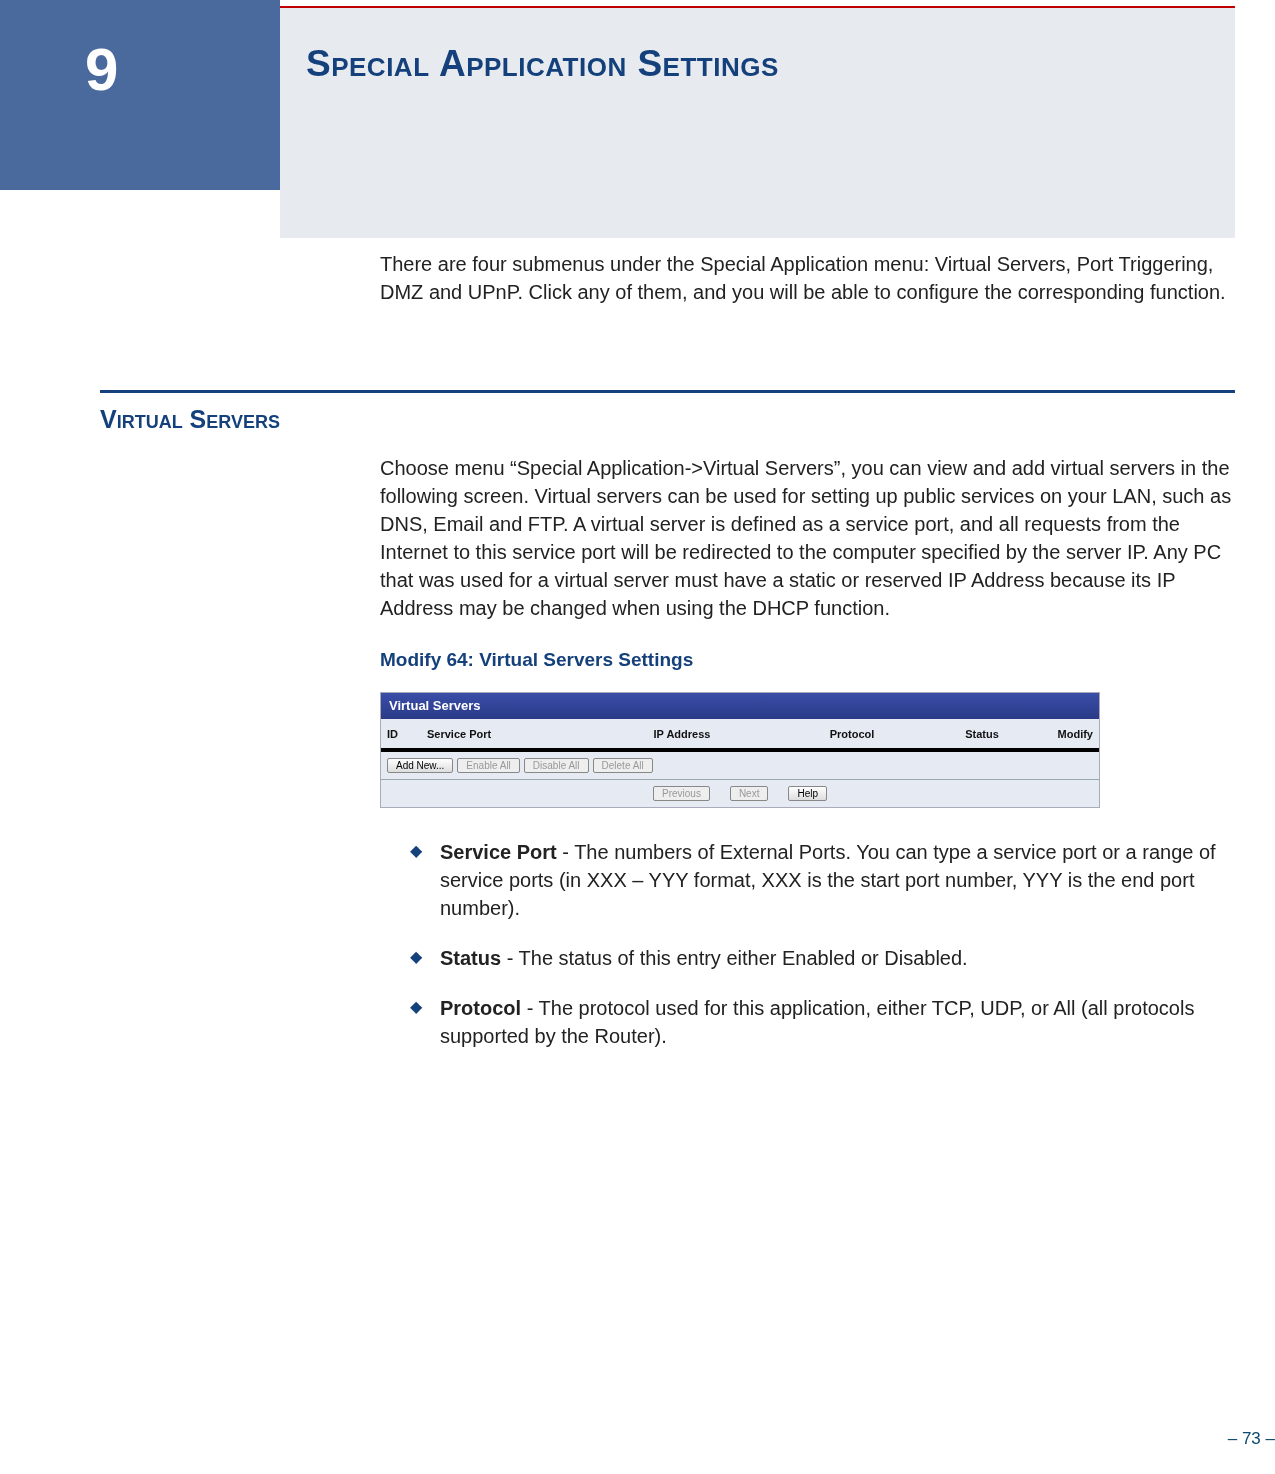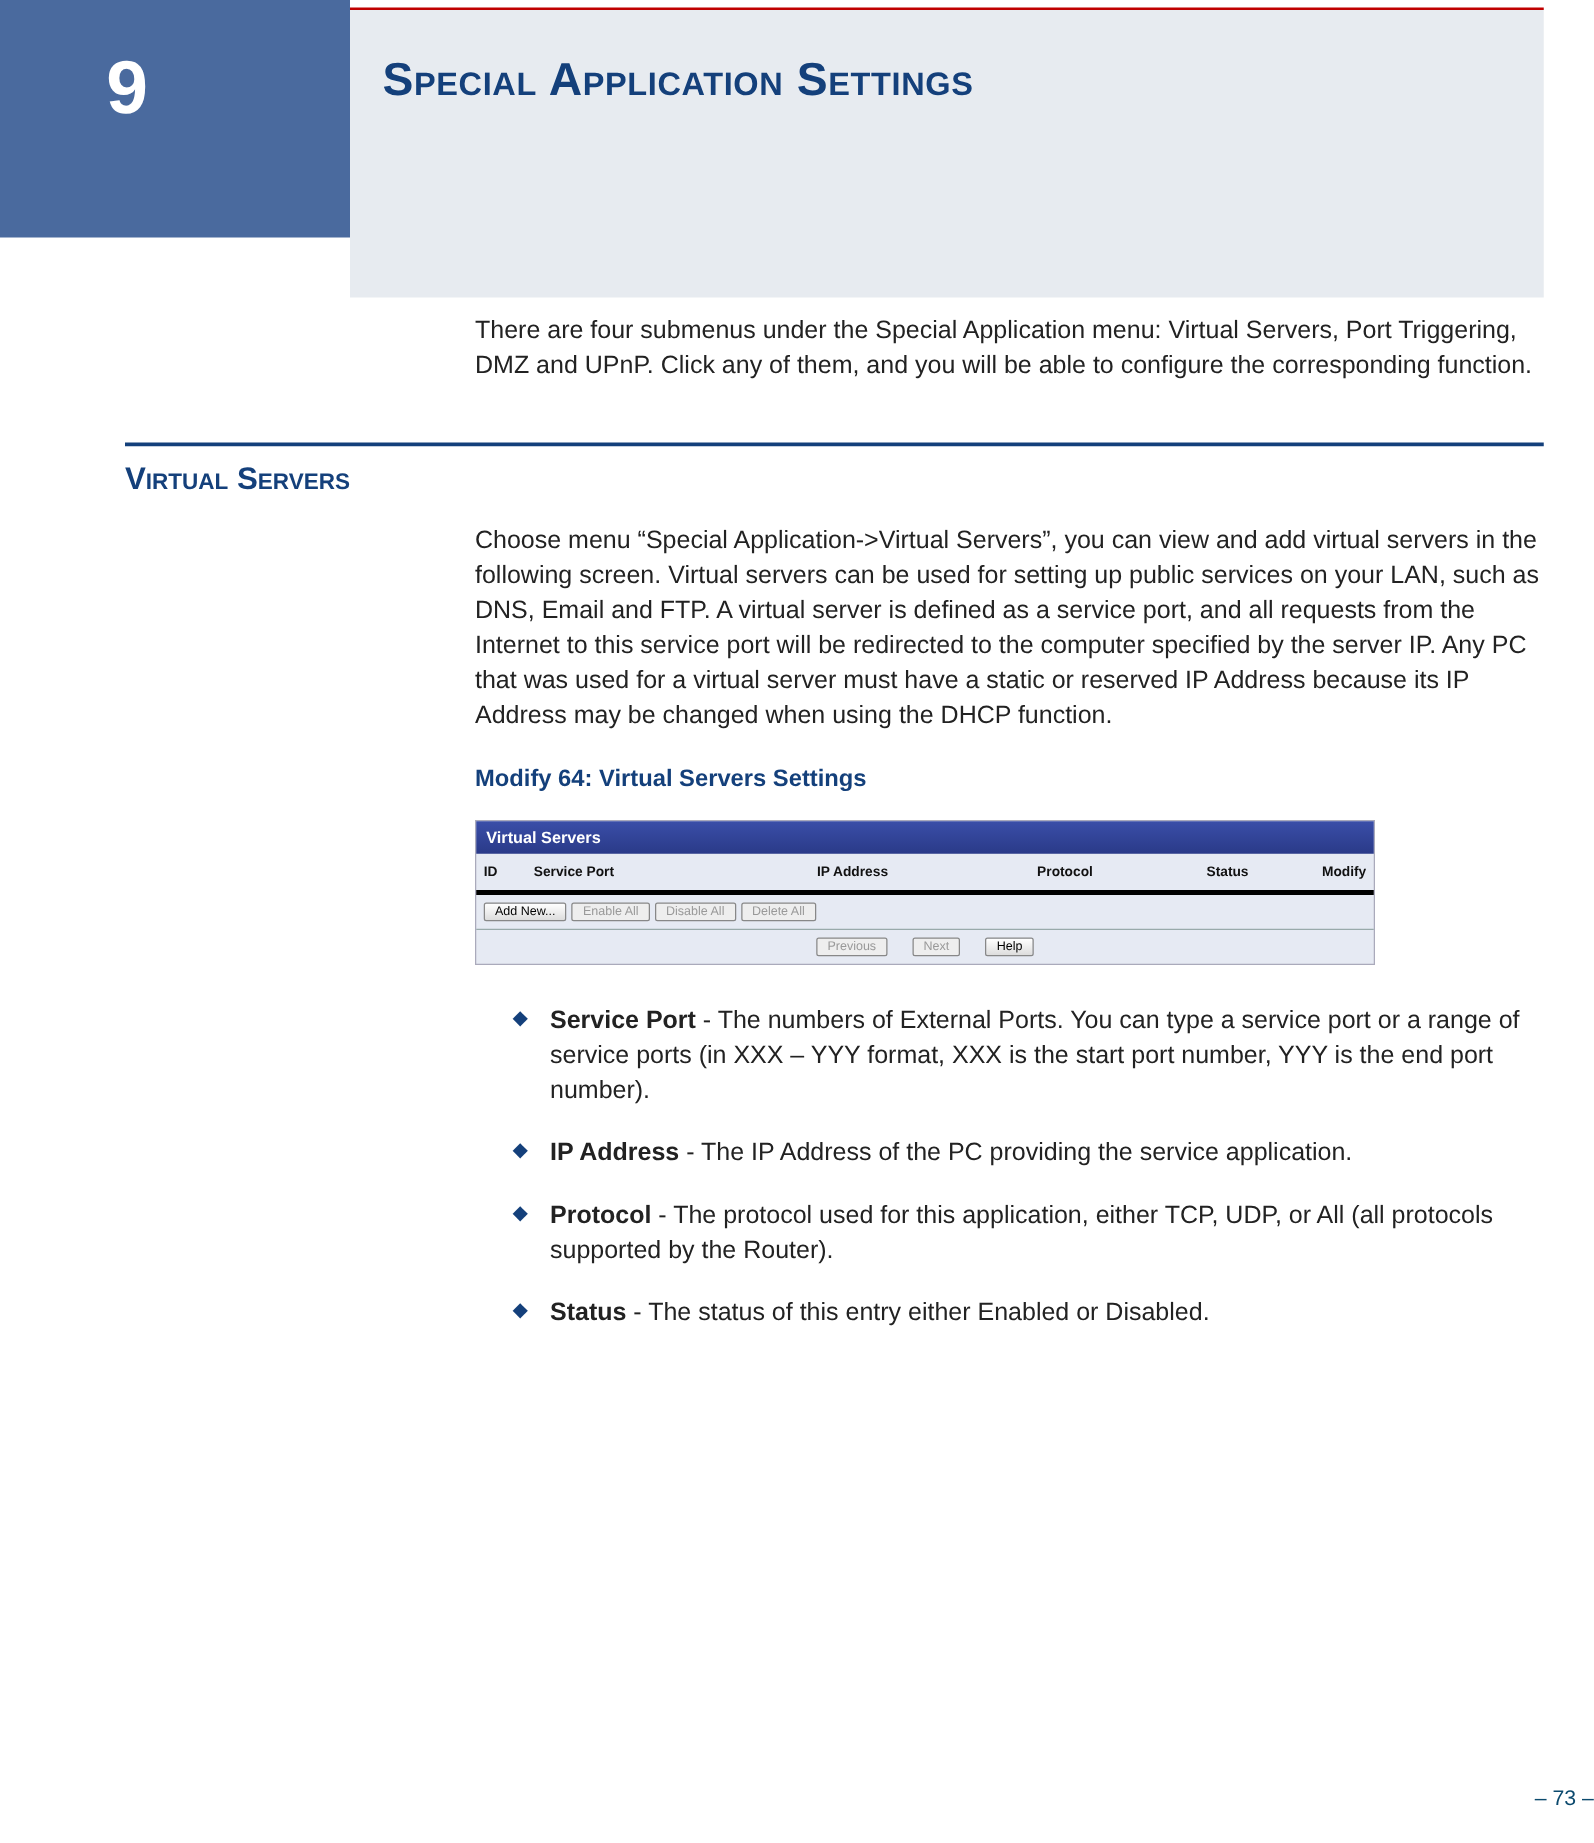--- a/index.html
+++ b/index.html
@@ -65,21 +65,21 @@
       position: absolute;
       top: 250px;
       left: 100px;
       right: 40px;
     }
     .intro-text {
       margin-left: 280px;
       font-size: 20px;
       color: #222;
       line-height: 1.4;
-      margin-bottom: 48px;
+      margin-bottom: 84px;
     }
     .section-rule {
       border: none;
       border-top: 3px solid #14407b;
       margin: 0 0 12px 0;
     }
     .section-heading {
       color: #14407b;
       font-size: 25px;
       font-weight: bold;
@@ -231,26 +231,23 @@
           <button class="vs-btn disabled">Next</button>
           <button class="vs-btn">Help</button>
         </div>
       </div>
 
       <div class="bullet-list">
         <div class="bullet-item">
           <span class="term">Service Port</span><span> - The numbers of External Ports. You can type a service port or a range of service ports (in XXX – YYY format, XXX is the start port number, YYY is the end port number).</span>
         </div>
         <div class="bullet-item">
-          <span class="term">IP Address</span><span> - The IP Address of the PC providing the service application.</span>
+          <span class="term">Status</span><span> - The status of this entry either Enabled or Disabled.</span>
         </div>
         <div class="bullet-item">
           <span class="term">Protocol</span><span> - The protocol used for this application, either TCP, UDP, or All (all protocols supported by the Router).</span>
-        </div>
-        <div class="bullet-item">
-          <span class="term">Status</span><span> - The status of this entry either Enabled or Disabled.</span>
         </div>
       </div>
     </div>
   </div>
 
   <div class="page-number">–  73  –</div>
 </div>
 
 </body></html>

